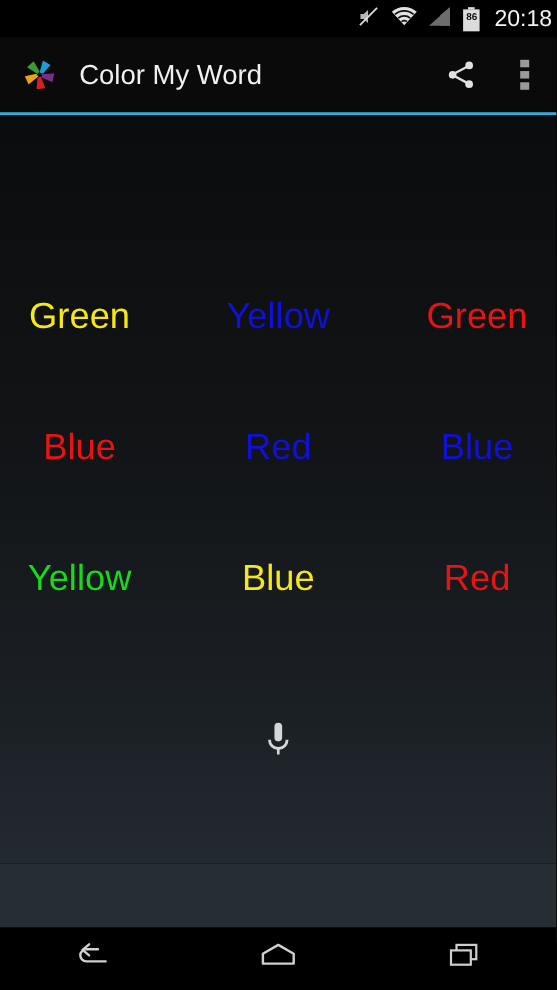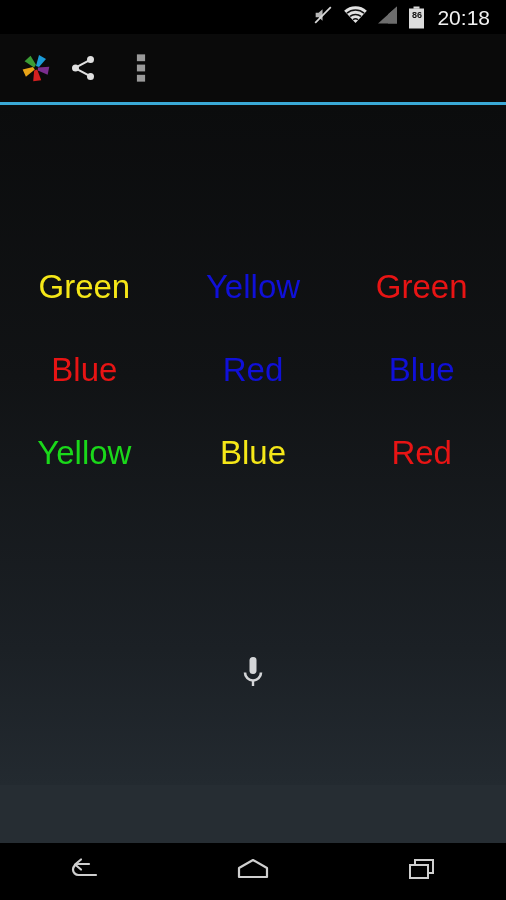--- a/index.html
+++ b/index.html
@@ -8,21 +8,21 @@
     background:#000;
     font-family:"Liberation Sans", sans-serif;
     overflow:hidden;
   }
   #phone { position:relative; width:506px; height:900px; background:#000; }
 
   
   .status-bar {
     position:absolute; top:0; left:0; width:506px; height:34px;
     background:#000; display:flex; align-items:center;
-    justify-content:flex-end; padding-right:16px; gap:9px;
+    justify-content:flex-end; padding-right:4px; gap:9px;
   }
   .status-icon { display:block; }
   .status-clock {
     color:#f2f2f2; font-size:21px; line-height:21px;
     letter-spacing:0px; font-family:"Liberation Sans", sans-serif;
     margin-left:3px;
   }
   .batt-wrap { position:relative; width:17px; height:23px; }
   .batt-num {
     position:absolute; top:5px; left:0; width:17px; text-align:center;
@@ -55,20 +55,21 @@
 
   
   .content {
     position:absolute; top:105px; left:0; width:506px; height:680px;
     background:linear-gradient(to bottom, #0b0c0d 0%, #111315 40%, #1b2025 80%, #232a30 100%);
   }
   .word-grid {
     position:absolute; top:140px; left:0; width:506px;
     display:grid; grid-template-columns:repeat(3,1fr);
     grid-auto-rows:83px;
+    gap:36px;
   }
   .word-cell {
     display:flex; align-items:center; justify-content:center;
   }
   .word {
     font-size:33px; line-height:36px;
     font-family:"Liberation Sans", sans-serif;
     white-space:nowrap;
   }
 
@@ -167,20 +168,21 @@
           <g transform="rotate(216)">
             <path d="M0,-2 L3,-13 L10,-9 L3,-1 Z" fill="#e8a317"></path>
           </g>
           <g transform="rotate(288)">
             <path d="M0,-2 L3,-13 L10,-9 L3,-1 Z" fill="#3b9c35"></path>
           </g>
         </g>
       </svg>
     </span>
 
+    <span class="app-title">Color My Word</span>
 
     <span class="ab-btn">
       <svg width="30" height="30" viewBox="0 0 24 24">
         <circle cx="18" cy="5.2" r="2.8" fill="#e0e0e0"></circle>
         <circle cx="18" cy="18.8" r="2.8" fill="#e0e0e0"></circle>
         <circle cx="6" cy="12" r="2.8" fill="#e0e0e0"></circle>
         <line x1="7.9" y1="10.7" x2="16.2" y2="6.3" stroke="#e0e0e0" stroke-width="1.7"></line>
         <line x1="7.9" y1="13.3" x2="16.2" y2="17.7" stroke="#e0e0e0" stroke-width="1.7"></line>
       </svg>
     </span>

